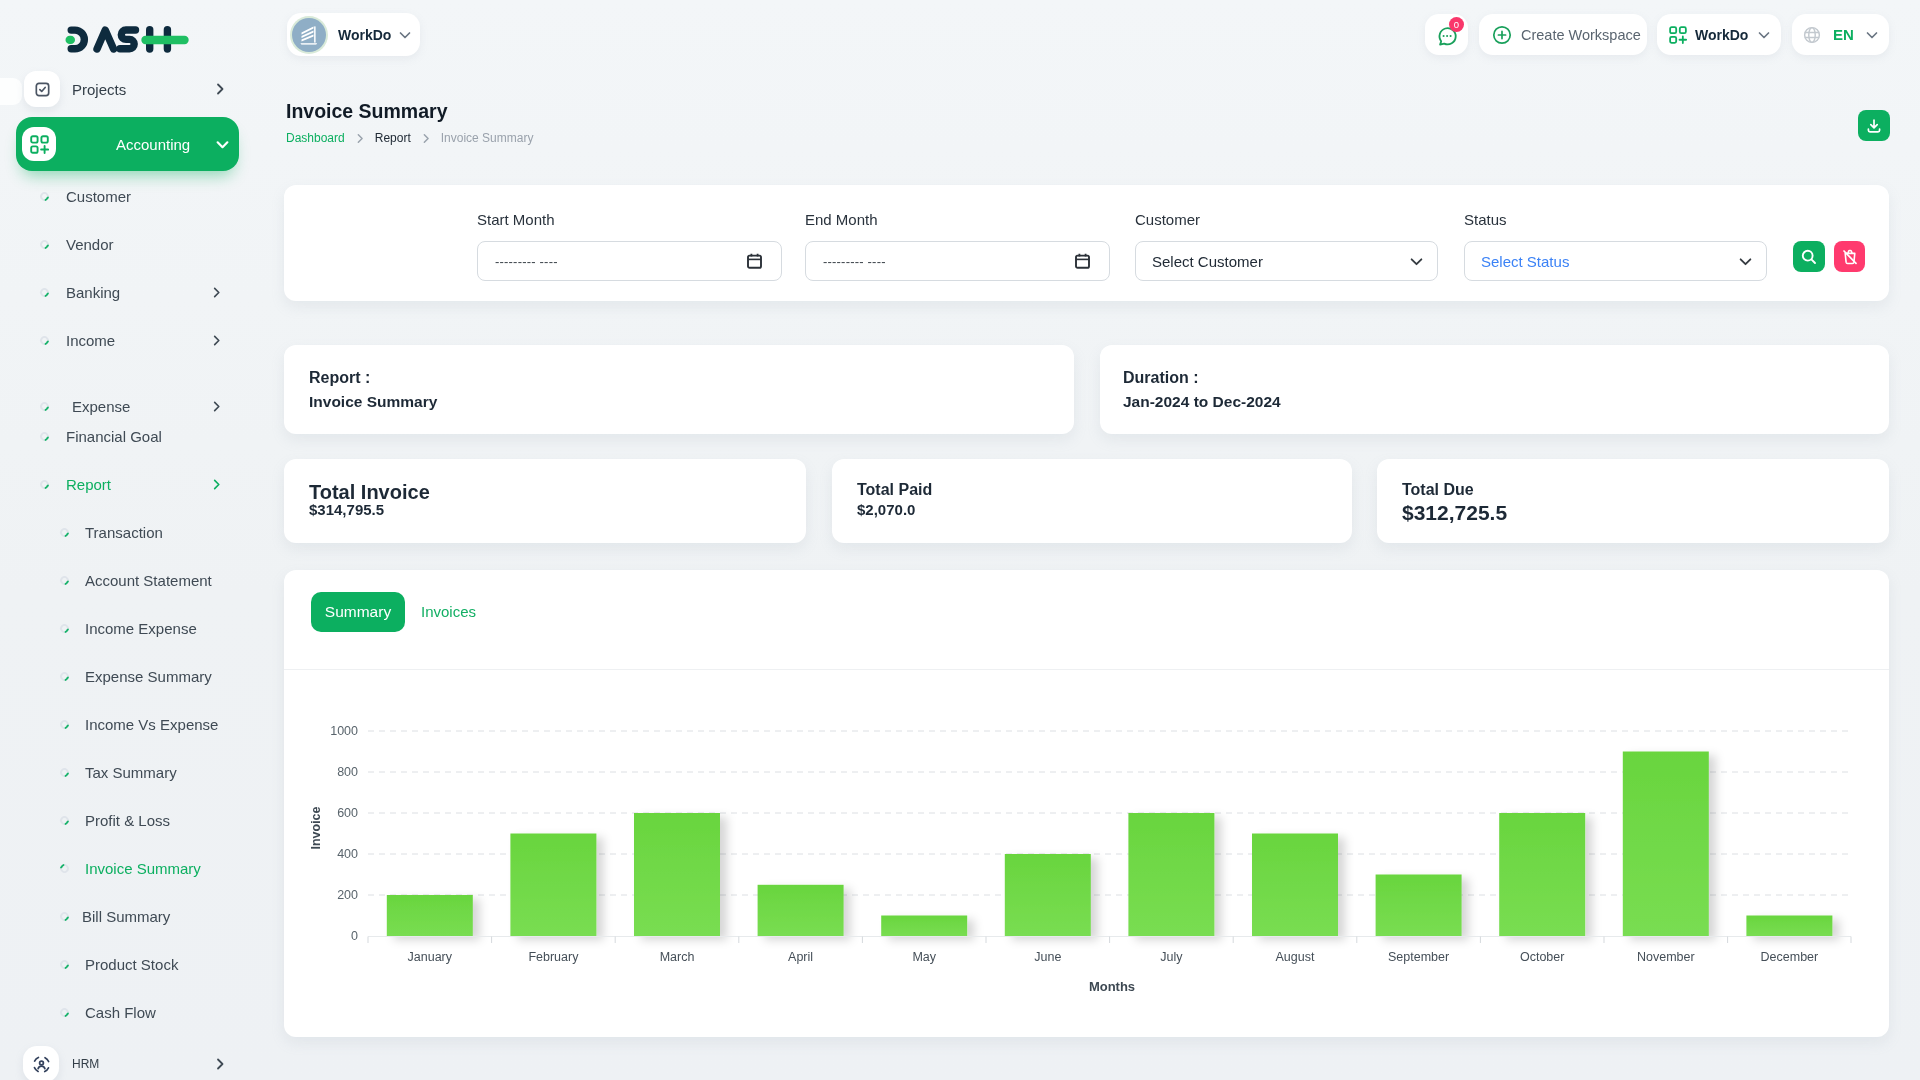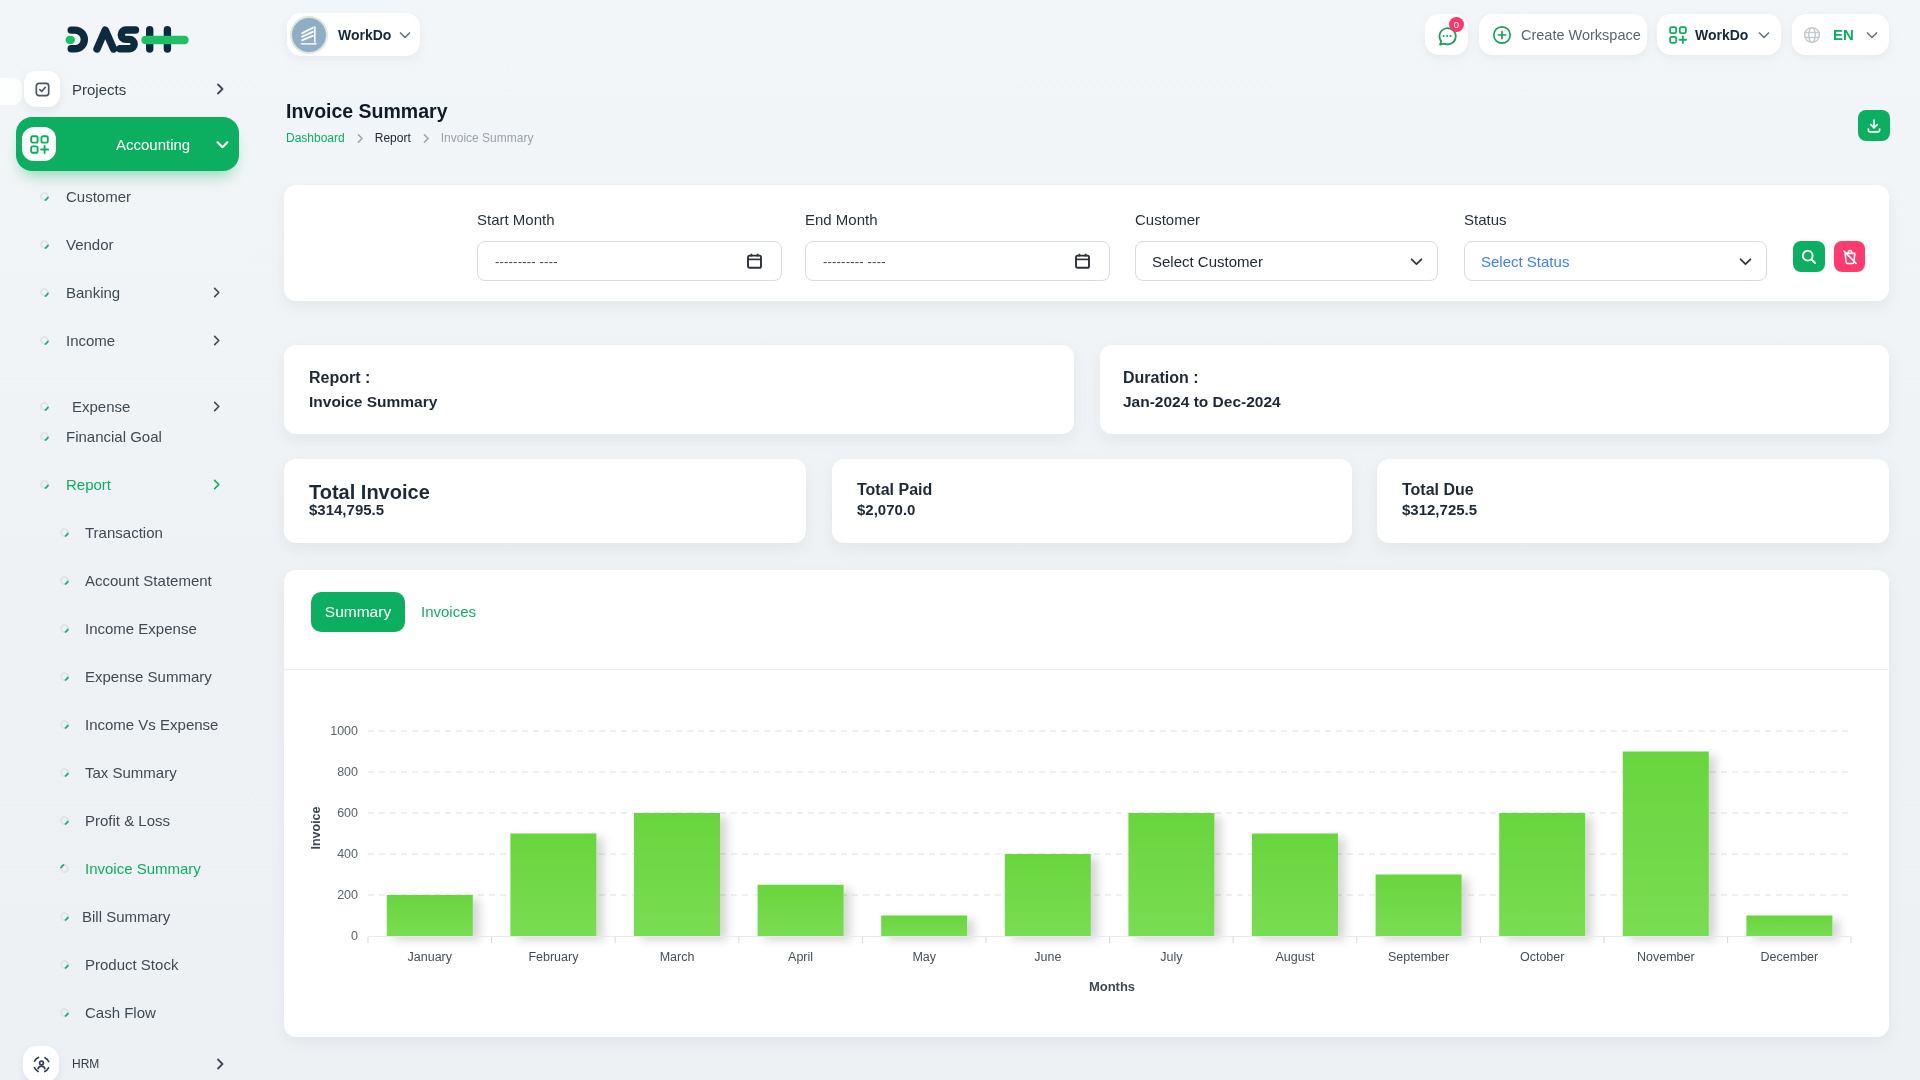--- a/index.html
+++ b/index.html
@@ -296,21 +296,21 @@
 <div class="abs" style="left:1123px;top:393px;font-size:15.5px;font-weight:bold;color:#1d2936;">Jan-2024 to Dec-2024</div>
 
 <div class="card" style="left:284px;top:459px;width:522px;height:84px;"></div>
 <div class="abs" style="left:309px;top:481px;font-size:20px;font-weight:bold;color:#1d2936;">Total Invoice</div>
 <div class="abs" style="left:309px;top:501px;font-size:15px;font-weight:bold;color:#1d2936;">$314,795.5</div>
 <div class="card" style="left:832px;top:459px;width:520px;height:84px;"></div>
 <div class="abs" style="left:857px;top:481px;font-size:16px;font-weight:bold;color:#1d2936;">Total Paid</div>
 <div class="abs" style="left:857px;top:501px;font-size:15px;font-weight:bold;color:#1d2936;">$2,070.0</div>
 <div class="card" style="left:1377px;top:459px;width:512px;height:84px;"></div>
 <div class="abs" style="left:1402px;top:481px;font-size:16px;font-weight:bold;color:#1d2936;">Total Due</div>
-<div class="abs" style="left:1402px;top:501px;font-size:15px;font-weight:bold;color:#1d2936;">$312,725.5</div>
+<div class="abs" style="left:1402px;top:501px;font-size:21px;font-weight:bold;color:#1d2936;">$312,725.5</div>
 
 <div class="card" style="left:284px;top:570px;width:1605px;height:467px;"></div>
 <div class="abs" style="left:311px;top:592px;width:94px;height:40px;background:#0CAF60;border-radius:10px;display:flex;align-items:center;justify-content:center;font-size:15.5px;color:#fff;">Summary</div>
 <div class="abs" style="left:421px;top:603px;font-size:15px;color:#13af64;">Invoices</div>
 <div class="abs" style="left:284px;top:669px;width:1605px;height:1px;background:#eef0f2;"></div>
 
 <svg class="abs" style="left:284px;top:570px;" width="1605" height="467" viewBox="0 0 1605 467">
   <defs>
     <filter id="barsh" x="-30%" y="-30%" width="170%" height="170%">
       <feDropShadow dx="7" dy="4" stdDeviation="5" flood-color="#000" flood-opacity="0.16"></feDropShadow>

